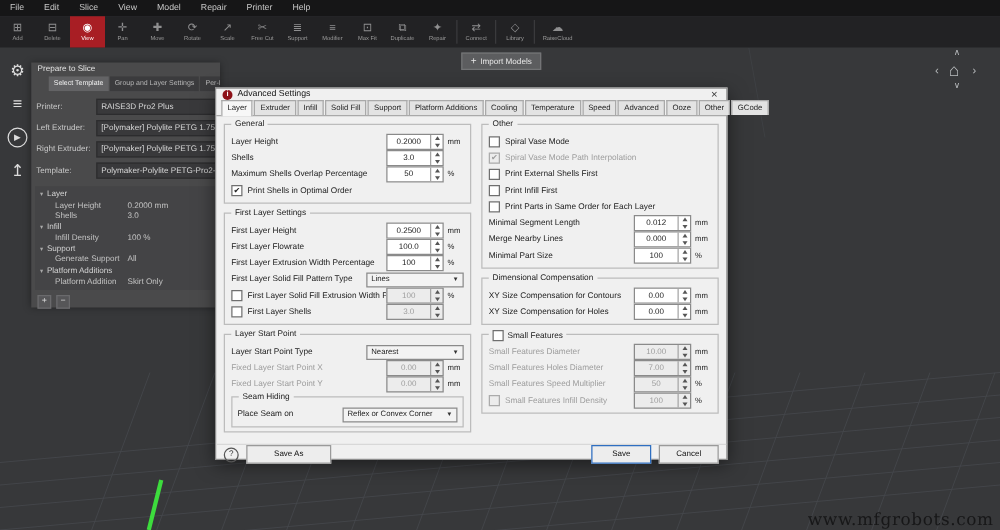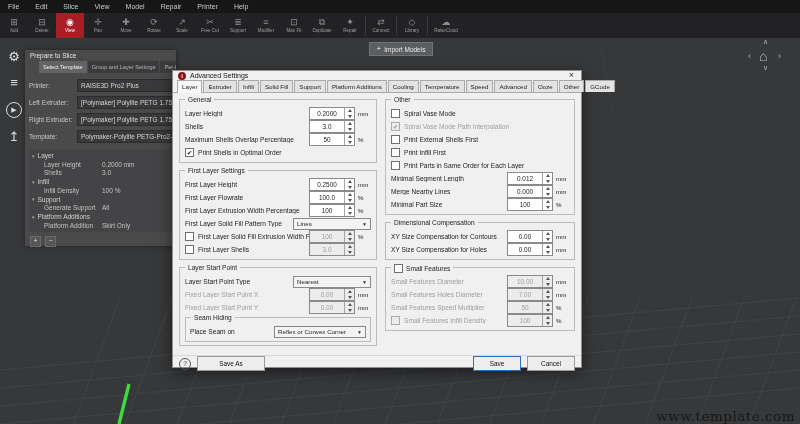--- a/index.html
+++ b/index.html
@@ -236,21 +236,21 @@
     </div>
 
     <div class="navw">
       <span class="up">∧</span>
       <span class="lf">‹</span>
       <span class="home">⌂</span>
       <span class="rt">›</span>
       <span class="dn">∨</span>
     </div>
 
-    <div class="watermark">www.template.com</div>
+    <div class="watermark">www.mfgrobots.com</div>
   </div>
 
   <div class="rail">
     <span class="ric">⚙</span>
     <span class="ric">≡</span>
     <span class="rplay">▶</span>
     <span class="ric">↥</span>
   </div>
 
   <div class="panel">

